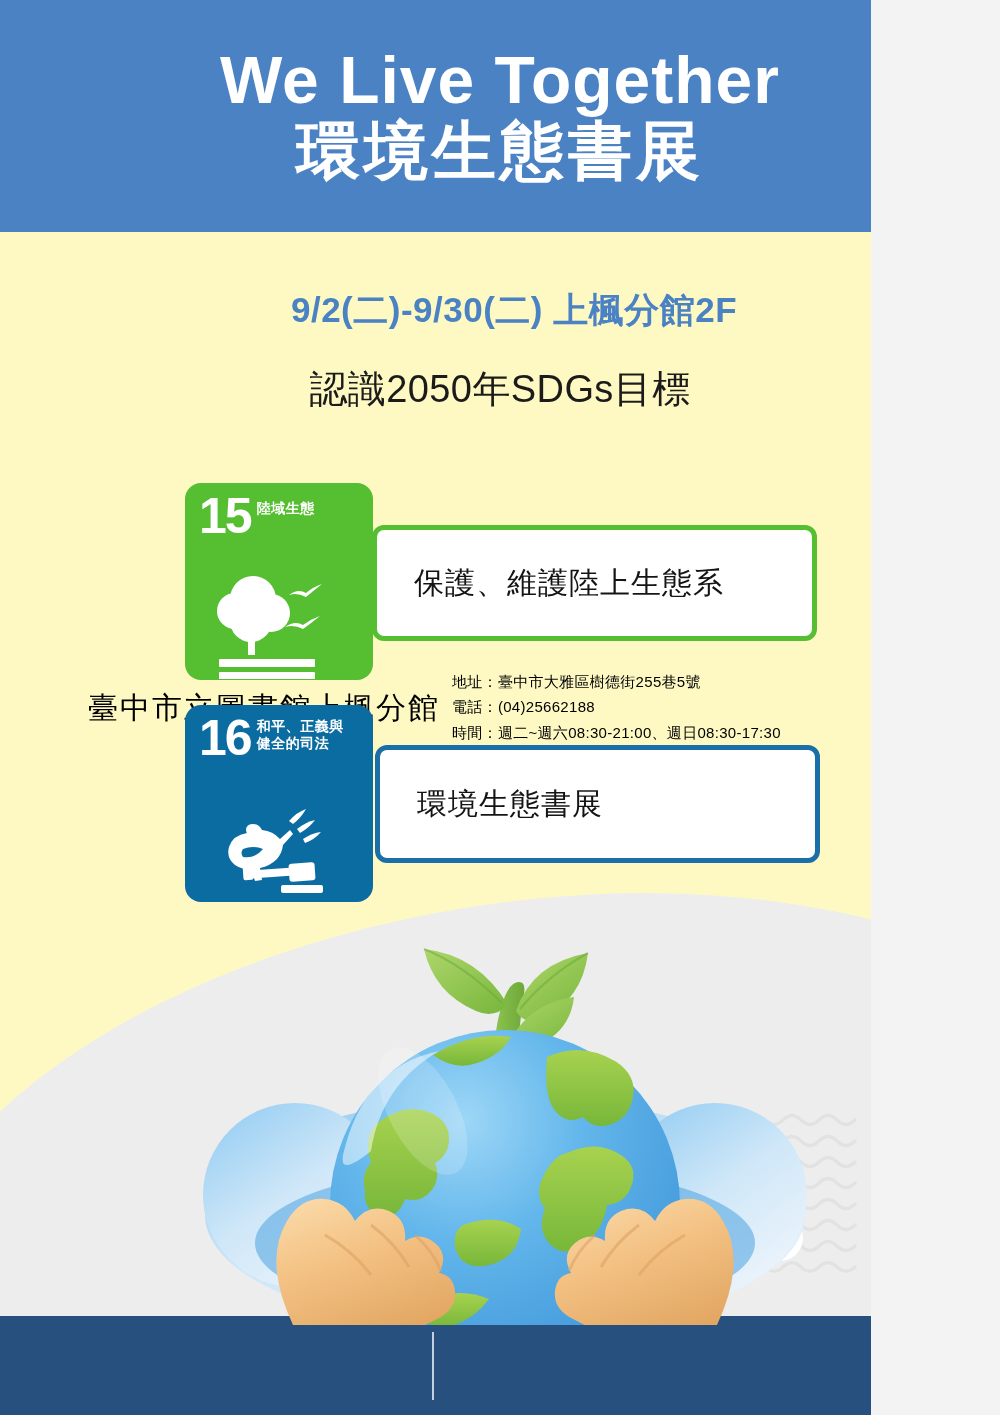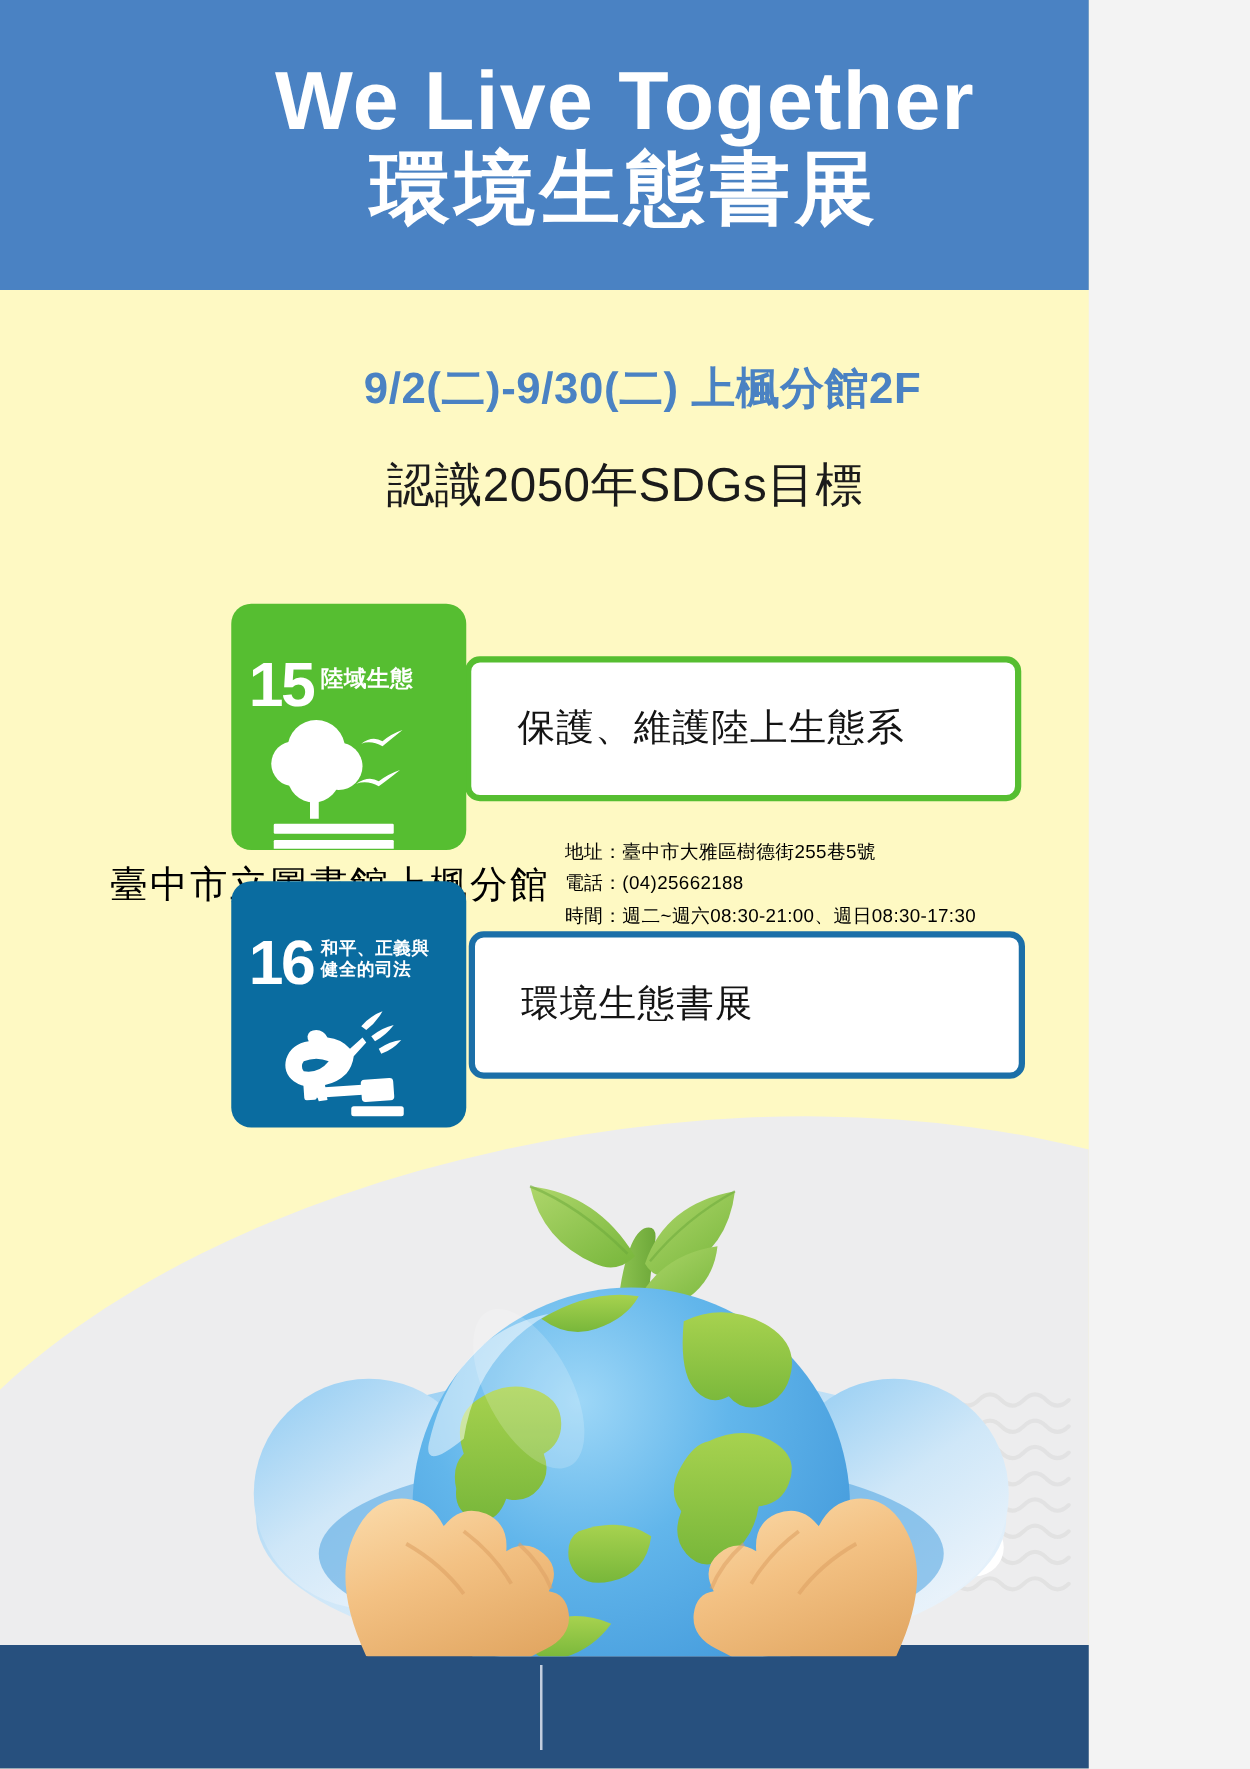--- a/index.html
+++ b/index.html
@@ -38,28 +38,28 @@
   }
   .subtitle div{white-space:nowrap;}
   .sdg-badge{
     position:absolute;width:188px;height:197px;border-radius:16px;
     color:#fff;overflow:hidden;z-index:3;
   }
   .sdg-badge.green{background:#56be31;}
   .sdg-badge.blue{background:#0a6ca0;}
   .badge-head{
     position:absolute;left:14px;top:11px;right:8px;
-    display:flex;align-items:flex-start;margin-top:32px;
+    display:flex;align-items:flex-start;
   }
   .badge-num{
     font-size:50px;font-weight:bold;line-height:0.88;letter-spacing:-2px;
     font-family:"Liberation Sans",sans-serif;
   }
   .badge-label{
-    font-size:18px;font-weight:bold;line-height:1.12;letter-spacing:0.5px;
+    font-size:14px;font-weight:bold;line-height:1.12;letter-spacing:0.5px;
     margin-left:6px;padding-top:7px;
   }
   .badge-label.two-line{padding-top:2px;font-size:14px;line-height:1.2;}
   .badge-art{position:absolute;left:0;right:0;bottom:8px;top:86px;}
 
   
   .callout{
     position:absolute;background:#ffffff;border-radius:12px;
     display:flex;flex-direction:column;justify-content:center;
     box-sizing:border-box;z-index:2;

